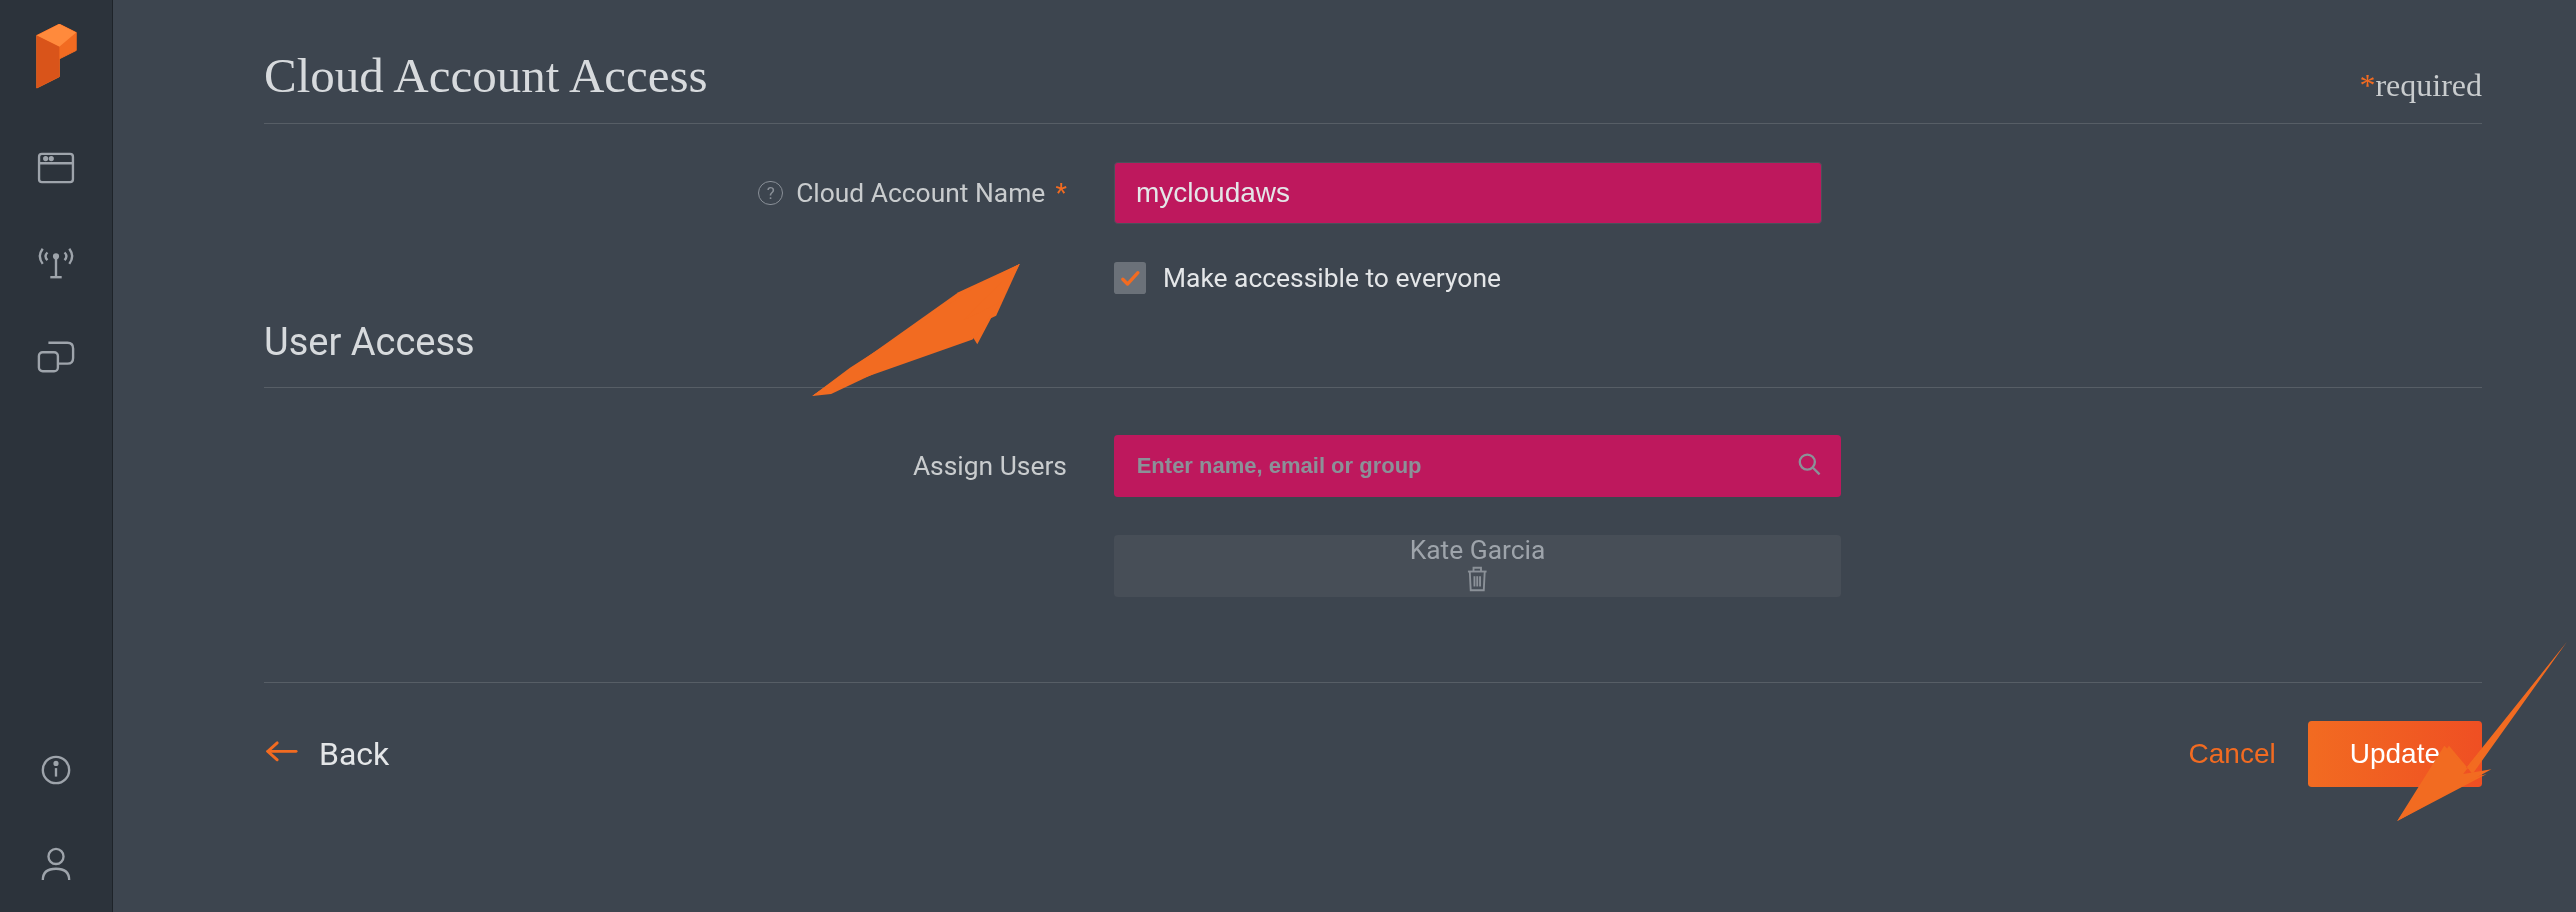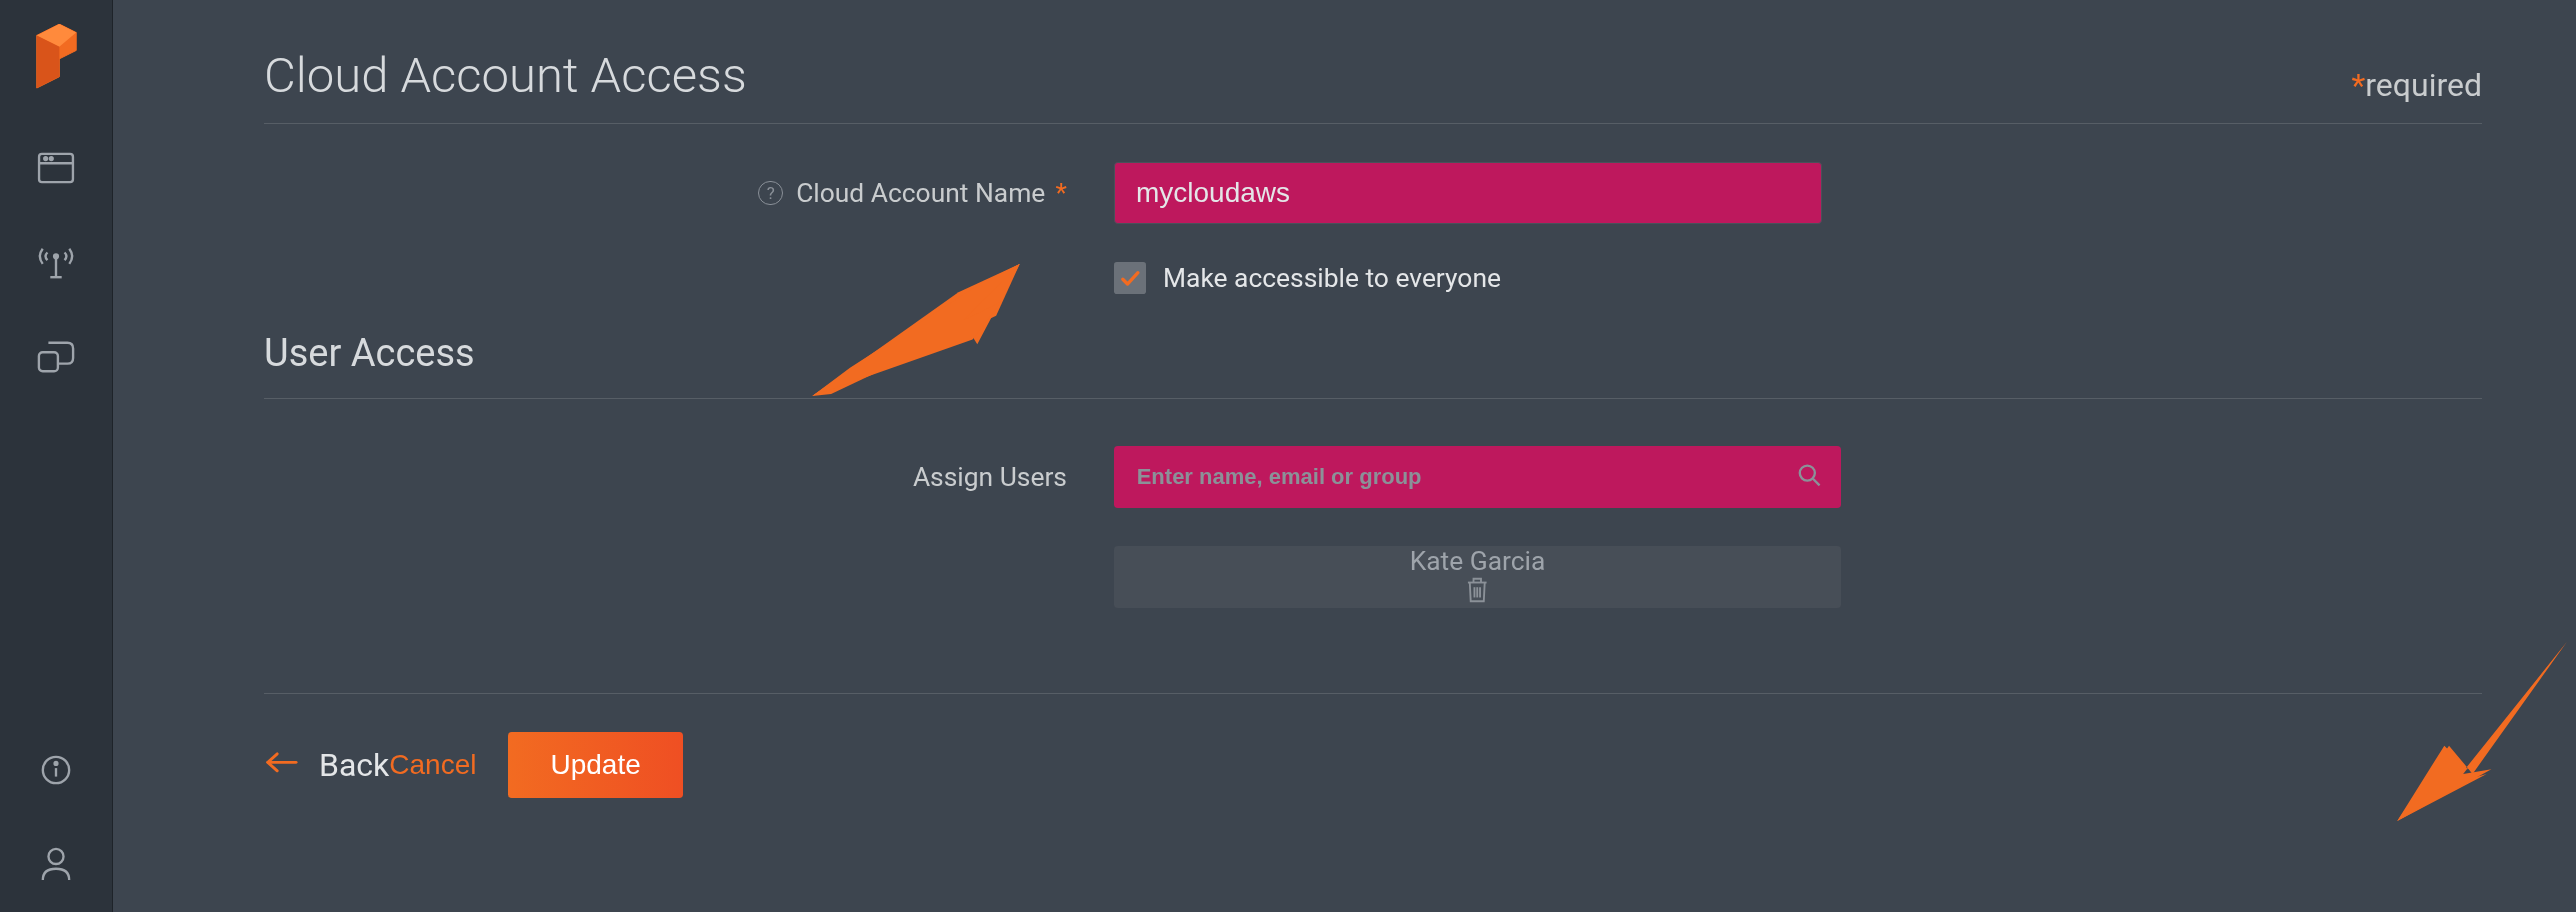--- a/index.html
+++ b/index.html
@@ -42,20 +42,21 @@
     padding: 47px 94px 0 151px;
     position: relative;
   }
   .header-row {
     display: flex;
     justify-content: space-between;
     align-items: flex-end;
     border-bottom: 0.9px solid #575e66;
     padding-bottom: 19px;
     margin-bottom: 38px;
+    font-family: Liberation Serif, serif;
   }
   .page-title {
     font-size: 49px;
     font-weight: 300;
     color: #d7dadd;
   }
   .required-note { font-size: 32px; color: #c9ccce; }
   .required-note .ast { color: #f26b21; }
   .form-row {
     display: flex;
@@ -85,21 +86,21 @@
     border: 0.9px solid #4a515a;
     border-radius: 3.8px;
     padding: 0 21px;
     font-size: 28px;
     color: #e4e6e8;
     outline: none;
   }
   .checkbox-row {
     display:flex;align-items:center;gap:17px;
     margin-left: 850px;
-    margin-bottom: 37px;
+    margin-bottom: 26px;
     position:relative;
   }
   .checkbox {
     width: 32px; height: 32px;
     background: #6b7179;
     border-radius: 2.8px;
     display:flex;align-items:center;justify-content:center;
     cursor:pointer;
   }
   .checkbox svg { stroke:#f26b21; }
@@ -146,21 +147,21 @@
     display:flex;align-items:center;justify-content:space-between;
     padding: 0 22.7px;
     flex-direction: column;
   }
   .user-chip-name { font-size: 26.4px; color: #9ea4ab; }
   .trash-icon { color: #8b9198; cursor:pointer; }
   .footer {
     margin-top: 85px;
     border-top: 0.9px solid #575e66;
     padding-top: 38px;
-    display:flex;align-items:center;justify-content:flex-start;
+    display:flex;align-items:center;justify-content:space-between;
   }
   .back-btn {
     display:flex;align-items:center;gap:21px;cursor:pointer;
   }
   .back-arrow { color:#f26b21; }
   .back-label { font-size: 32px; color: #e4e6e8; }
   .footer-actions { display:flex;align-items:center;gap:32px; }
   .cancel-btn { font-size: 28px; color:#f26b21; cursor:pointer; background:none;border:none; }
   .update-btn {
     background: linear-gradient(to right,#f26b21,#ef4f23);

